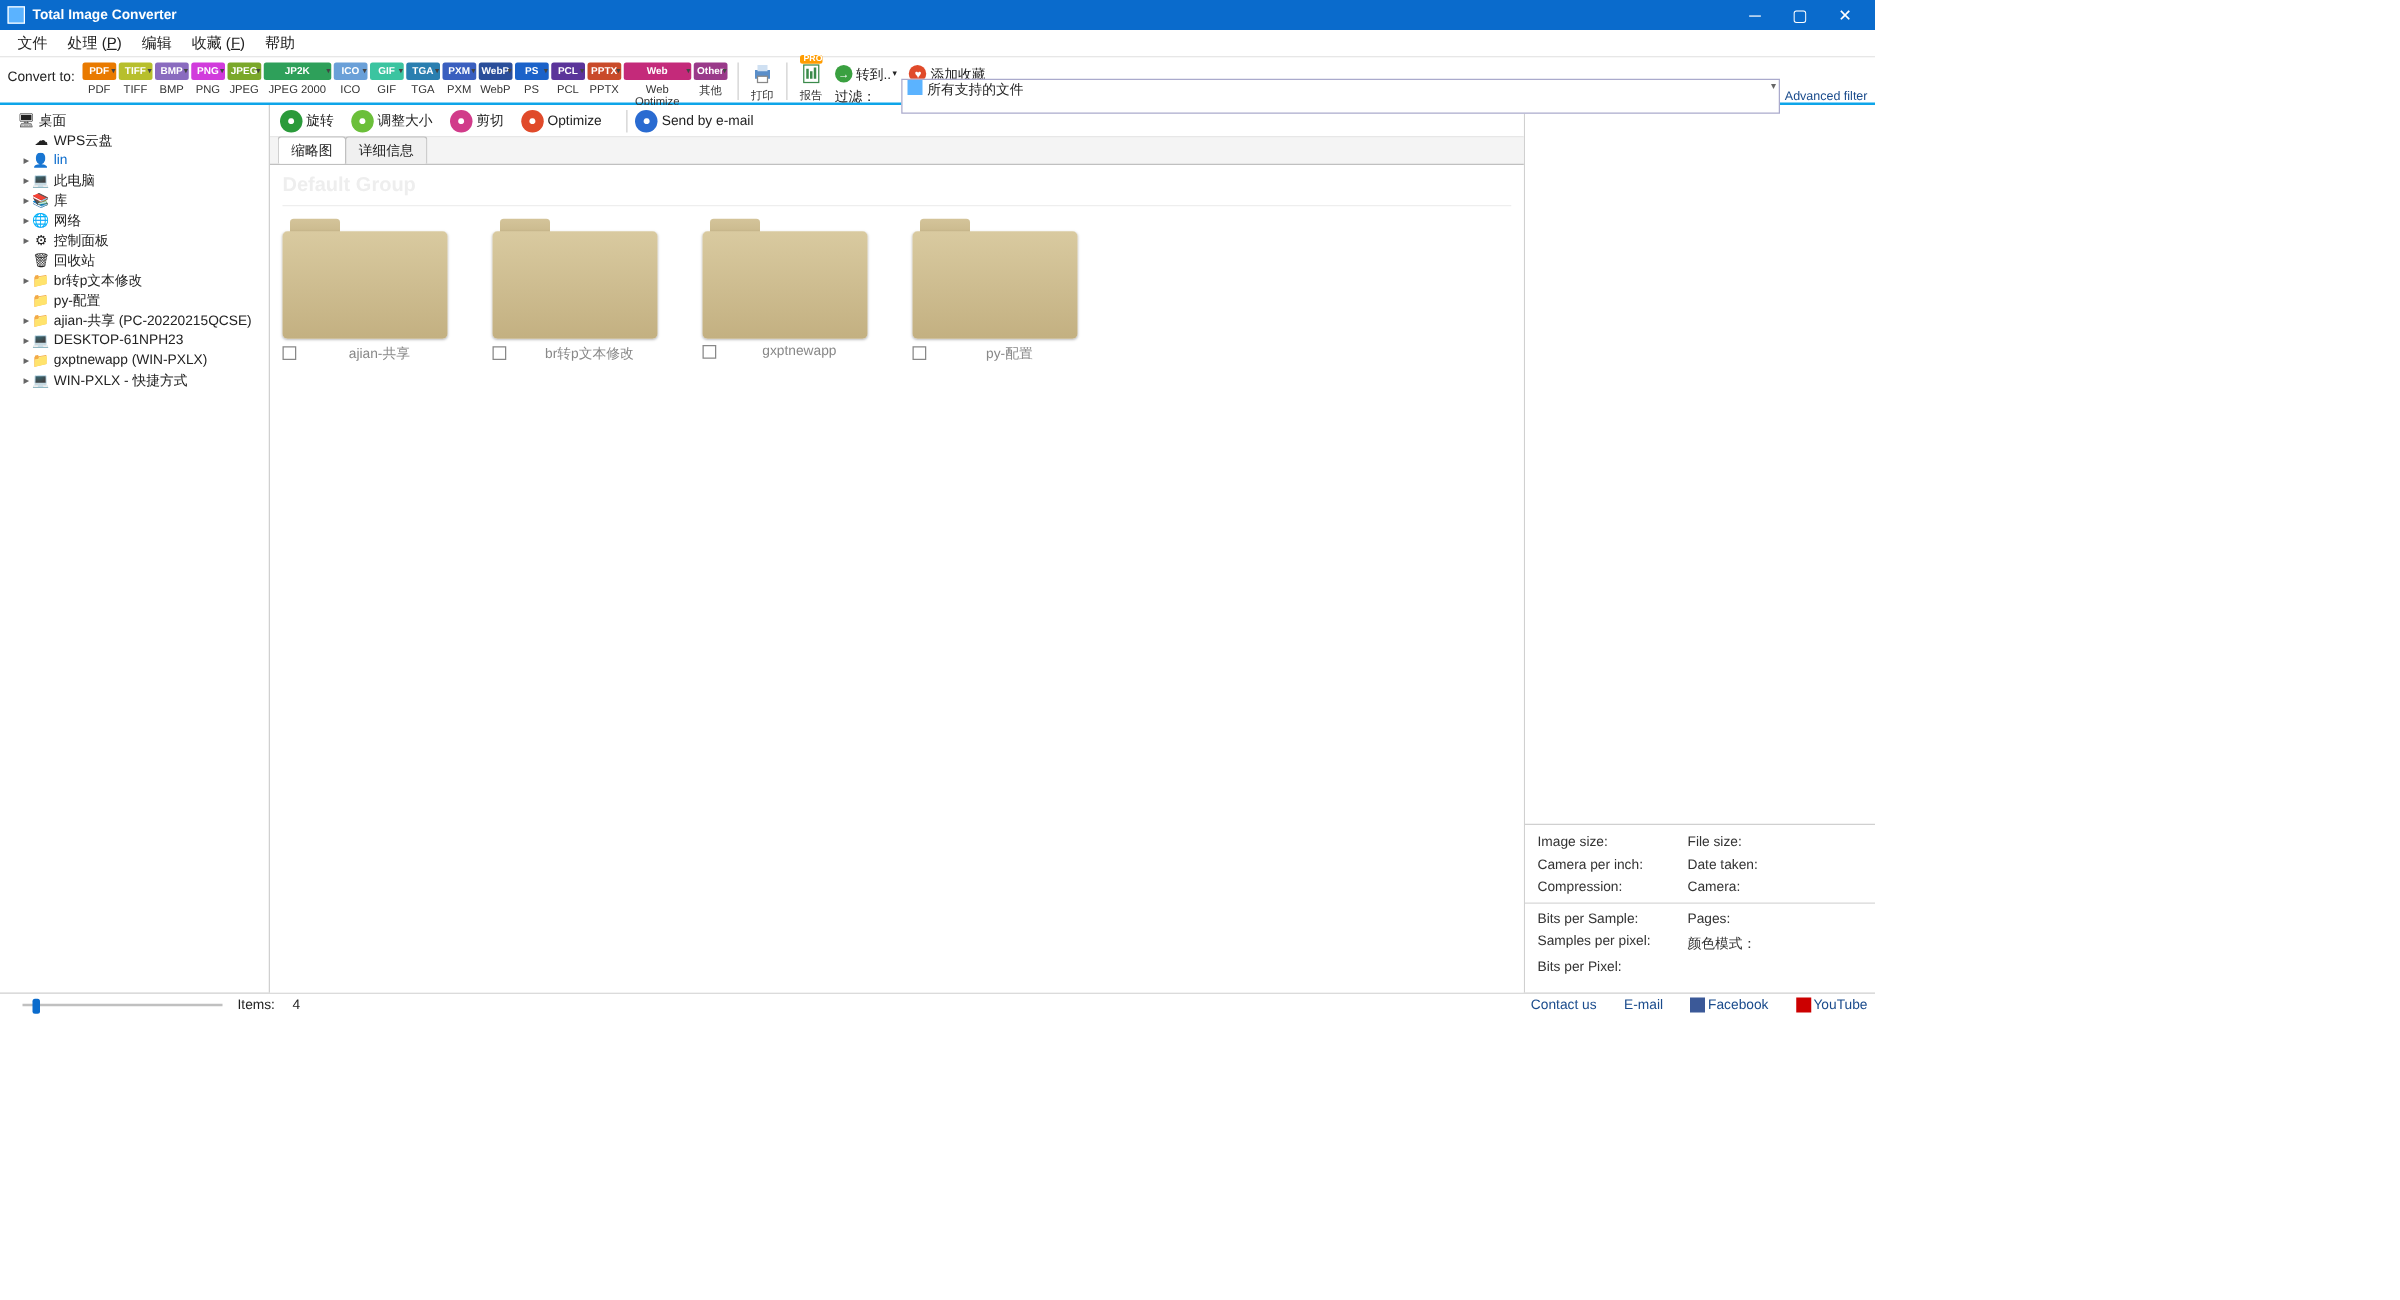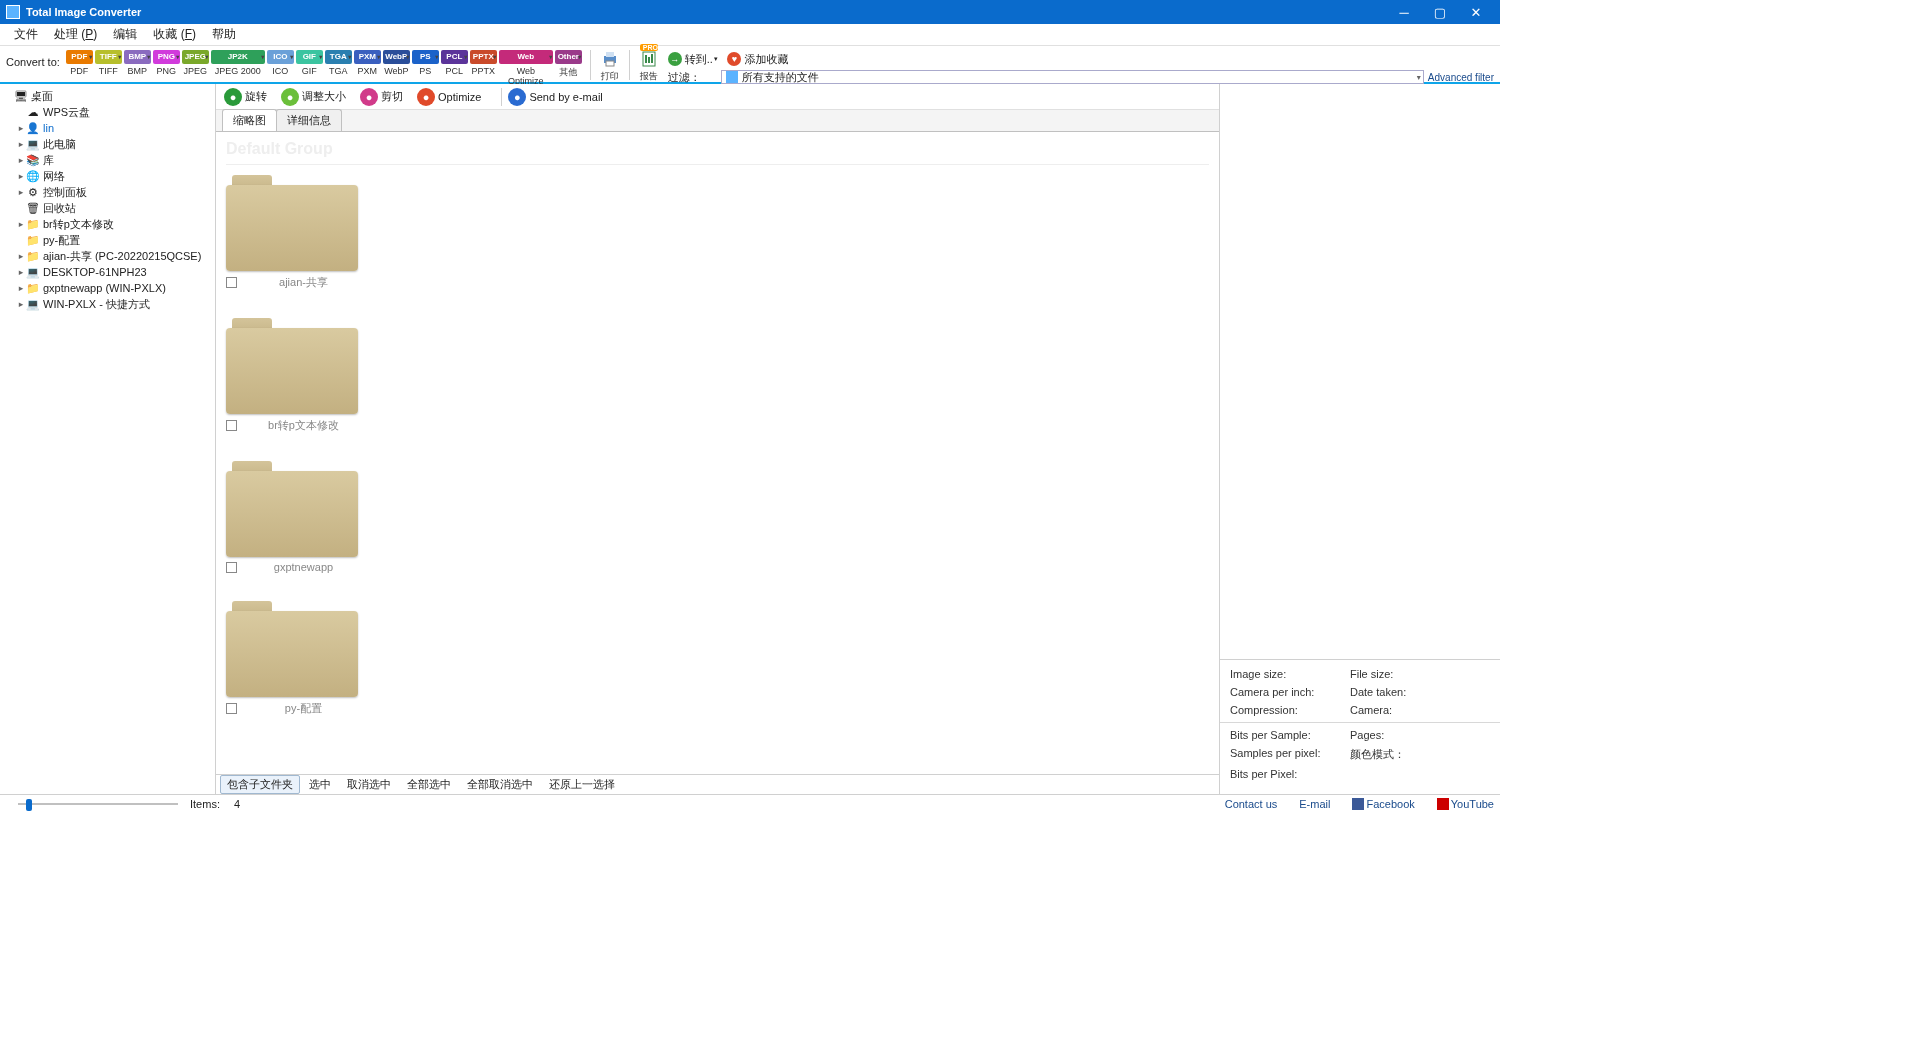--- a/index.html
+++ b/index.html
@@ -27,21 +27,21 @@
 .toolbar .vdiv { width:1px; height:30px; background:#d0d0d0; margin:0 6px; }
 .toolbar .bigbtn { width:26px; text-align:center; cursor:pointer; }
 .toolbar .bigbtn .ic { width:18px; height:18px; margin:0 auto; }
 .toolbar .bigbtn .lbl { font-size:9px; color:#333; margin-top:2px; }
 .toolbar .rightgrp { display:flex; flex-direction:column; flex:1; margin-left:6px; }
 .toolbar .toprow { display:flex; align-items:center; height:18px; }
 .toolbar .botrow { display:flex; align-items:center; height:18px; }
 .pillbtn { display:flex; align-items:center; font-size:11px; cursor:pointer; margin-right:10px; }
 .pillbtn .circ { width:14px; height:14px; border-radius:50%; margin-right:3px; display:flex; align-items:center; justify-content:center; color:#fff; font-size:9px; font-weight:bold; }
 .filterlbl { font-size:11px; margin-right:20px; }
-.filtersel { flex:1; height:14px; border:1px solid #aac; background:#fff; display:flex; align-items:center; padding:0 4px; font-size:11px; position:relative; }
+.filtersel { flex:1; height:28px; border:1px solid #aac; background:#fff; display:flex; align-items:flex-start; padding:0 4px; font-size:11px; position:relative; }
 .filtersel .ico { width:12px; height:12px; background:#5bb3ff; margin-right:4px; }
 .filtersel .dd { position:absolute; right:2px; font-size:8px; color:#666; }
 .advfl { font-size:10px; color:#1a4b8c; margin-left:4px; cursor:pointer; white-space:nowrap; }
 .probadge { font-size:7px; background:#ff9c00; color:#fff; padding:0 3px; border-radius:2px; font-weight:bold; margin-bottom:1px; width:18px; text-align:center; }
 
 
 .main { display:flex; height:calc(100% - 24px - 22px - 38px - 18px); }
 
 
 .tree { width:216px; border-right:1px solid #d0d0d0; overflow:auto; padding:4px 2px; }
@@ -58,21 +58,21 @@
 .actbtn { display:flex; align-items:center; margin-right:14px; cursor:pointer; font-size:11px; }
 .actbtn .aico { width:18px; height:18px; border-radius:50%; margin-right:3px; display:flex; align-items:center; justify-content:center; color:#fff; }
 .actdiv { width:1px; height:18px; background:#d0d0d0; margin:0 6px; }
 
 .tabrow { height:22px; display:flex; align-items:flex-end; padding-left:6px; border-bottom:1px solid #c0c0c0; background:#f4f4f4; }
 .tab { padding:3px 10px; font-size:11px; border:1px solid #c0c0c0; border-bottom:none; background:#fff; margin-right:-1px; cursor:pointer; border-radius:3px 3px 0 0; }
 .tab.inactive { background:#f0f0f0; }
 
 .thumbwrap { flex:1; background:#fff; overflow:auto; padding:6px 10px; }
 .grphdr { font-size:16px; color:#eee; font-weight:bold; padding:2px 0 6px; border-bottom:1px solid #eee; margin-bottom:10px; }
-.thumbrow { display:flex; gap:28px;flex-direction:column; }
+.thumbrow { display:flex; gap:28px; }
 .thumb { width:140px; }
 .folderico { width:132px; height:96px; position:relative; margin-bottom:4px; }
 .folderico .tab1 { position:absolute; top:0; left:6px; width:40px; height:14px; background:linear-gradient(#d4c49a,#c8b78a); border-radius:3px 3px 0 0; }
 .folderico .body1 { position:absolute; top:10px; left:0; right:0; bottom:0; background:linear-gradient(#d9caa0,#c3b081); border-radius:4px; box-shadow:0 1px 2px rgba(0,0,0,.25); }
 .thumb .lblrow { display:flex; align-items:center; }
 .thumb .cb { width:11px; height:11px; border:1px solid #888; margin-right:4px; }
 .thumb .name { flex:1; text-align:center; font-size:11px; color:#888; }
 
 .selbar { height:20px; border-top:1px solid #d0d0d0; display:flex; align-items:center; padding:0 4px; font-size:11px; background:#fff; }
 .selbtn { padding:1px 6px; cursor:pointer; border:1px solid transparent; border-radius:2px; margin-right:2px; }
@@ -376,28 +376,20 @@
               <div class="tab1"></div>
               <div class="body1"></div>
             </div>
             <div class="lblrow">
               <div class="cb"></div>
               <div class="name">py-配置</div>
             </div>
           </div>
         </div>
     </div>
-    <div class="selbar" id="selbar">
-        <div class="selbtn active">包含子文件夹</div>
-        <div class="selbtn">选中</div>
-        <div class="selbtn">取消选中</div>
-        <div class="selbtn">全部选中</div>
-        <div class="selbtn">全部取消选中</div>
-        <div class="selbtn">还原上一选择</div>
-      </div>
   </div>
 
   <div class="rpanel">
     <div class="rpreview"></div>
     <div class="rinfo" id="rinfo">
         <div class="row">
           <div class="k">Image size:</div>
           <div class="v">File size:</div>
         </div>
         <div class="row">

